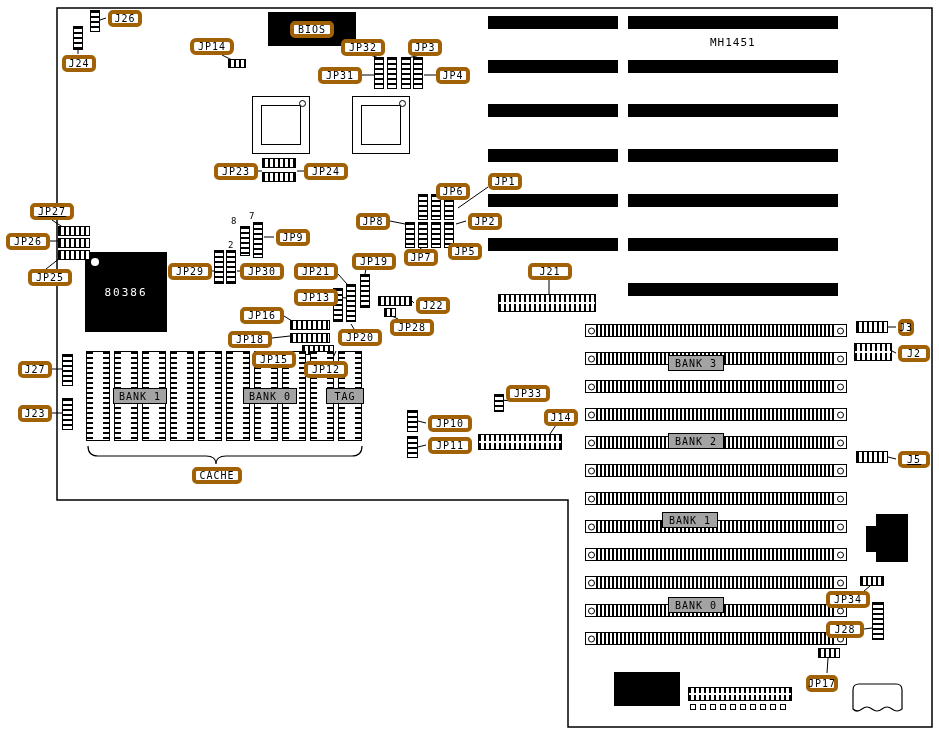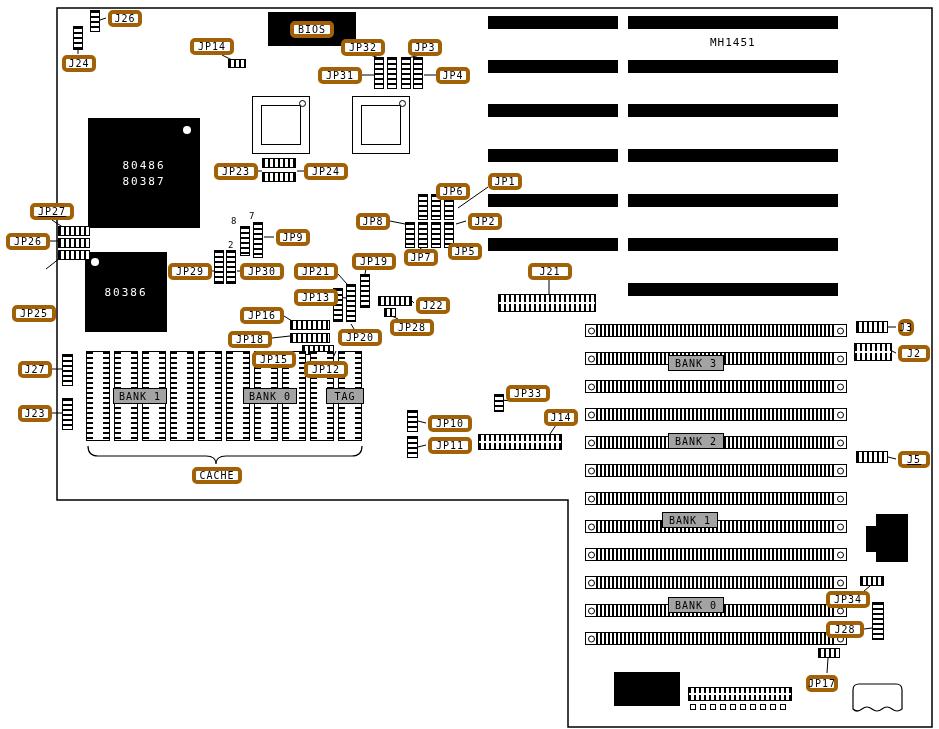--- a/index.html
+++ b/index.html
@@ -93,27 +93,20 @@
         <line x1="864" y1="629" x2="872" y2="628"></line>
         <line x1="827" y1="673" x2="828" y2="658"></line>
       </g>
   </svg>
 
   <div class="txt" style="left:710px;top:36px">MH1451</div>
 
   <div class="chip-black" style="left:268px;top:12px;width:88px;height:34px"></div>
   <div class="callout" style="left:290px;top:21px;width:44px">BIOS</div>
 
-  <div class="chip-black" style="left:88px;top:118px;width:112px;height:110px">
-    <div class="cpu-text">
-      <span>80486</span>
-      <span>80387</span>
-    </div>
-    <div class="dotw" style="right:9px;top:8px"></div>
-  </div>
 
   <div class="chip-black" style="left:85px;top:252px;width:82px;height:80px">
     <div class="cpu-text">
       <span>80386</span>
     </div>
     <div class="dotw" style="left:6px;top:6px"></div>
   </div>
 
   <div class="plcc" style="left:252px;top:96px;width:58px;height:58px">
     <div class="inner"></div>
@@ -226,30 +219,30 @@
     <div class="pin" style="left: 710px; top: 704px; width: 6px; height: 6px;"></div>
     <div class="pin" style="left: 720px; top: 704px; width: 6px; height: 6px;"></div>
     <div class="pin" style="left: 730px; top: 704px; width: 6px; height: 6px;"></div>
     <div class="pin" style="left: 740px; top: 704px; width: 6px; height: 6px;"></div>
     <div class="pin" style="left: 750px; top: 704px; width: 6px; height: 6px;"></div>
     <div class="pin" style="left: 760px; top: 704px; width: 6px; height: 6px;"></div>
     <div class="pin" style="left: 770px; top: 704px; width: 6px; height: 6px;"></div>
     <div class="pin" style="left: 780px; top: 704px; width: 6px; height: 6px;"></div>
     <div class="callout" style="left: 108px; top: 10px; width: 34px;">J26</div>
     <div class="callout" style="left: 62px; top: 55px; width: 34px;">J24</div>
-    <div class="callout" style="left: 190px; top: 38px; width: 44px;">JP14</div>
+    <div class="callout" style="left: 190px; top: 38px; width: 44px; border-radius: 6px;">JP14</div>
     <div class="callout" style="left: 341px; top: 39px; width: 44px;">JP32</div>
     <div class="callout" style="left: 408px; top: 39px; width: 34px;">JP3</div>
     <div class="callout" style="left: 318px; top: 67px; width: 44px;">JP31</div>
     <div class="callout" style="left: 436px; top: 67px; width: 34px;">JP4</div>
     <div class="callout" style="left: 214px; top: 163px; width: 44px;">JP23</div>
     <div class="callout" style="left: 304px; top: 163px; width: 44px;">JP24</div>
     <div class="callout" style="left: 30px; top: 203px; width: 44px; text-decoration: underline;">JP27</div>
     <div class="callout" style="left: 6px; top: 233px; width: 44px;">JP26</div>
-    <div class="callout" style="left: 12px; top: 269px; width: 44px; margin-top: 36px;">JP25</div>
+    <div class="callout" style="left: 28px; top: 269px; width: 44px;">JP25</div>
     <div class="callout" style="left: 276px; top: 229px; width: 34px;">JP9</div>
     <div class="callout" style="left: 168px; top: 263px; width: 44px;">JP29</div>
     <div class="callout" style="left: 240px; top: 263px; width: 44px;">JP30</div>
     <div class="callout" style="left: 356px; top: 213px; width: 34px;">JP8</div>
     <div class="callout" style="left: 436px; top: 183px; width: 34px;">JP6</div>
     <div class="callout" style="left: 488px; top: 173px; width: 34px;">JP1</div>
     <div class="callout" style="left: 468px; top: 213px; width: 34px;">JP2</div>
     <div class="callout" style="left: 448px; top: 243px; width: 34px;">JP5</div>
     <div class="callout" style="left: 404px; top: 249px; width: 34px;">JP7</div>
     <div class="callout" style="left: 352px; top: 253px; width: 44px;">JP19</div>
@@ -262,19 +255,19 @@
     <div class="callout" style="left: 228px; top: 331px; width: 44px;">JP18</div>
     <div class="callout" style="left: 252px; top: 351px; width: 44px;">JP15</div>
     <div class="callout" style="left: 304px; top: 361px; width: 44px;">JP12</div>
     <div class="callout" style="left: 528px; top: 263px; width: 44px;">J21</div>
     <div class="callout" style="left: 18px; top: 361px; width: 34px;">J27</div>
     <div class="callout" style="left: 18px; top: 405px; width: 34px;">J23</div>
     <div class="callout" style="left: 428px; top: 415px; width: 44px;">JP10</div>
     <div class="callout" style="left: 428px; top: 437px; width: 44px;">JP11</div>
     <div class="callout" style="left: 506px; top: 385px; width: 44px;">JP33</div>
     <div class="callout" style="left: 544px; top: 409px; width: 34px;">J14</div>
-    <div class="callout" style="left: 898px; top: 319px; width: 16px; border-radius: 6px;">J3</div>
+    <div class="callout" style="left: 898px; top: 319px; width: 16px;">J3</div>
     <div class="callout" style="left: 898px; top: 345px; width: 32px;">J2</div>
     <div class="callout" style="left: 898px; top: 451px; width: 32px; text-decoration: underline;">J5</div>
     <div class="callout" style="left: 826px; top: 591px; width: 44px;">JP34</div>
     <div class="callout" style="left: 826px; top: 621px; width: 38px;">J28</div>
     <div class="callout" style="left: 806px; top: 675px; width: 32px;">JP17</div>
   </div>
 
 </body></html>

